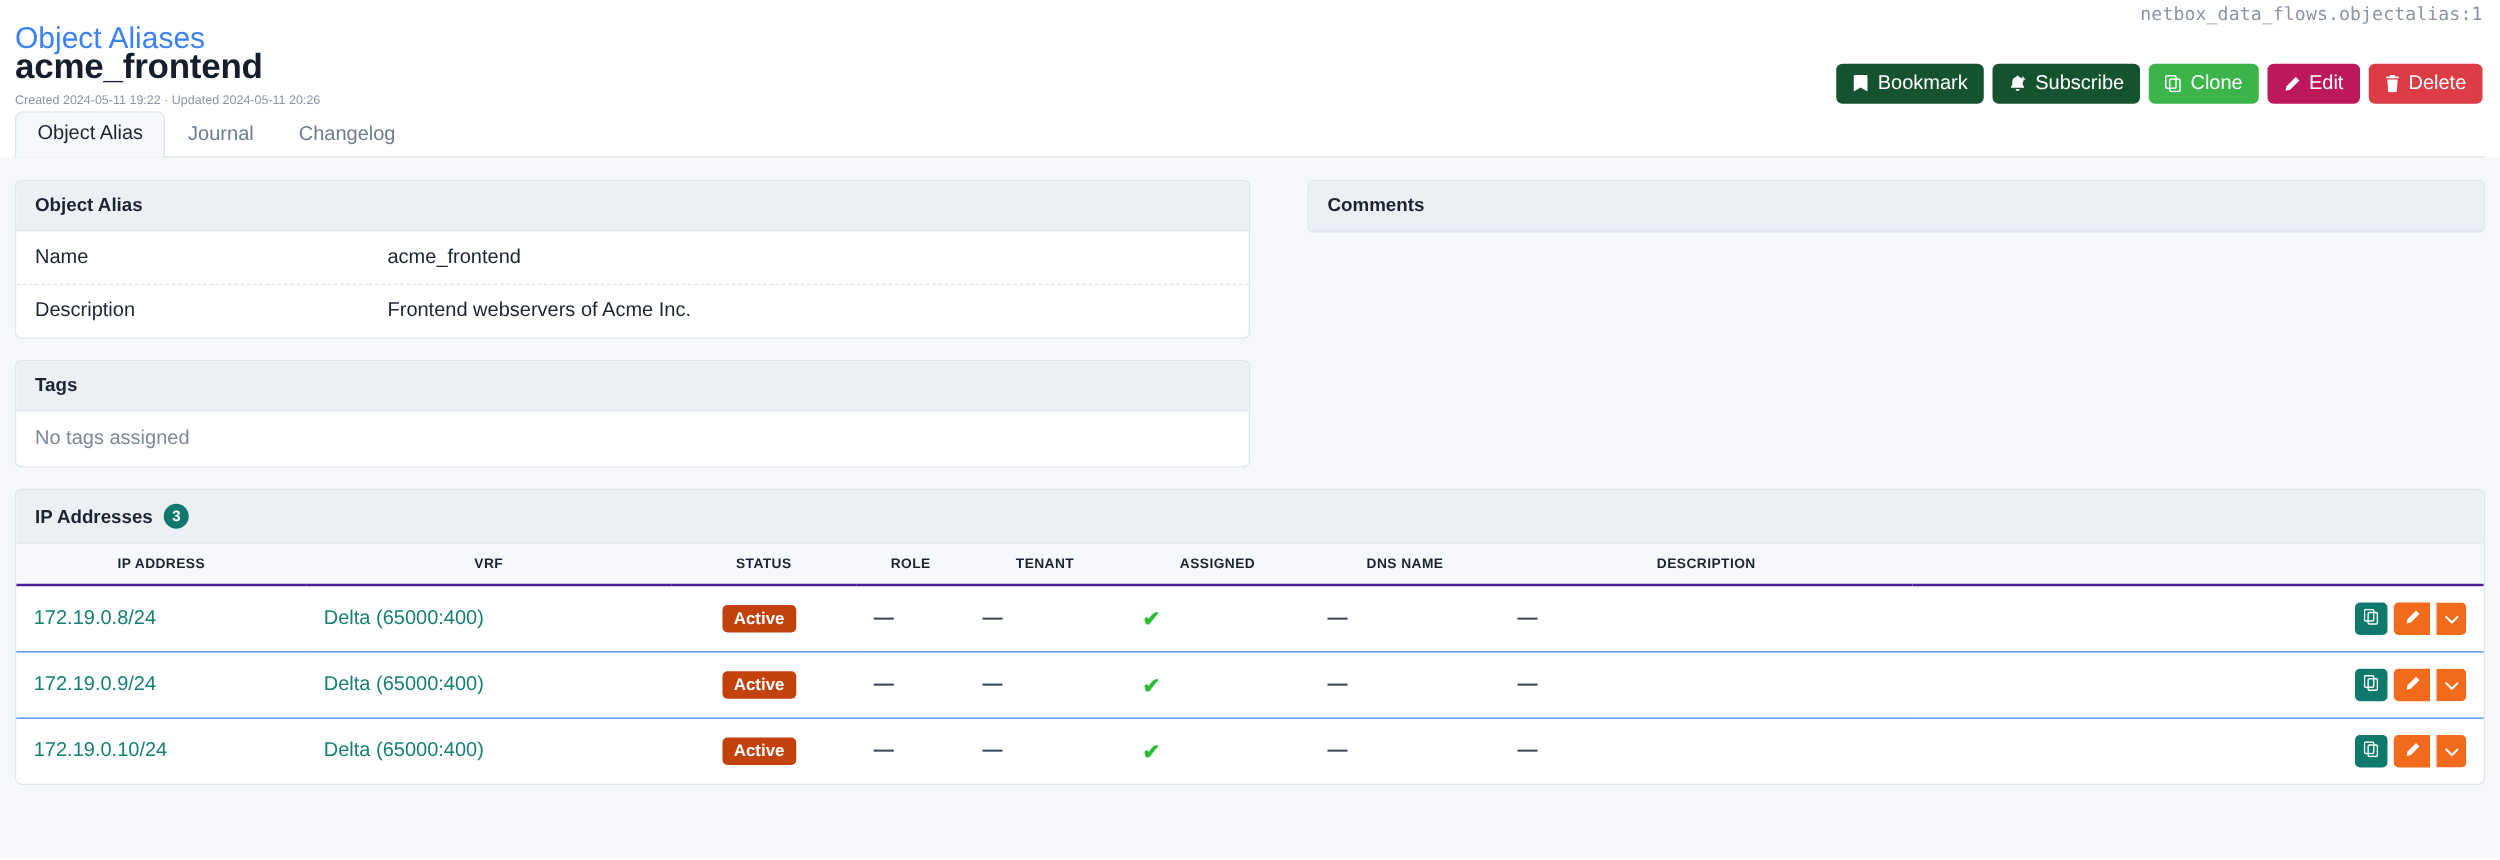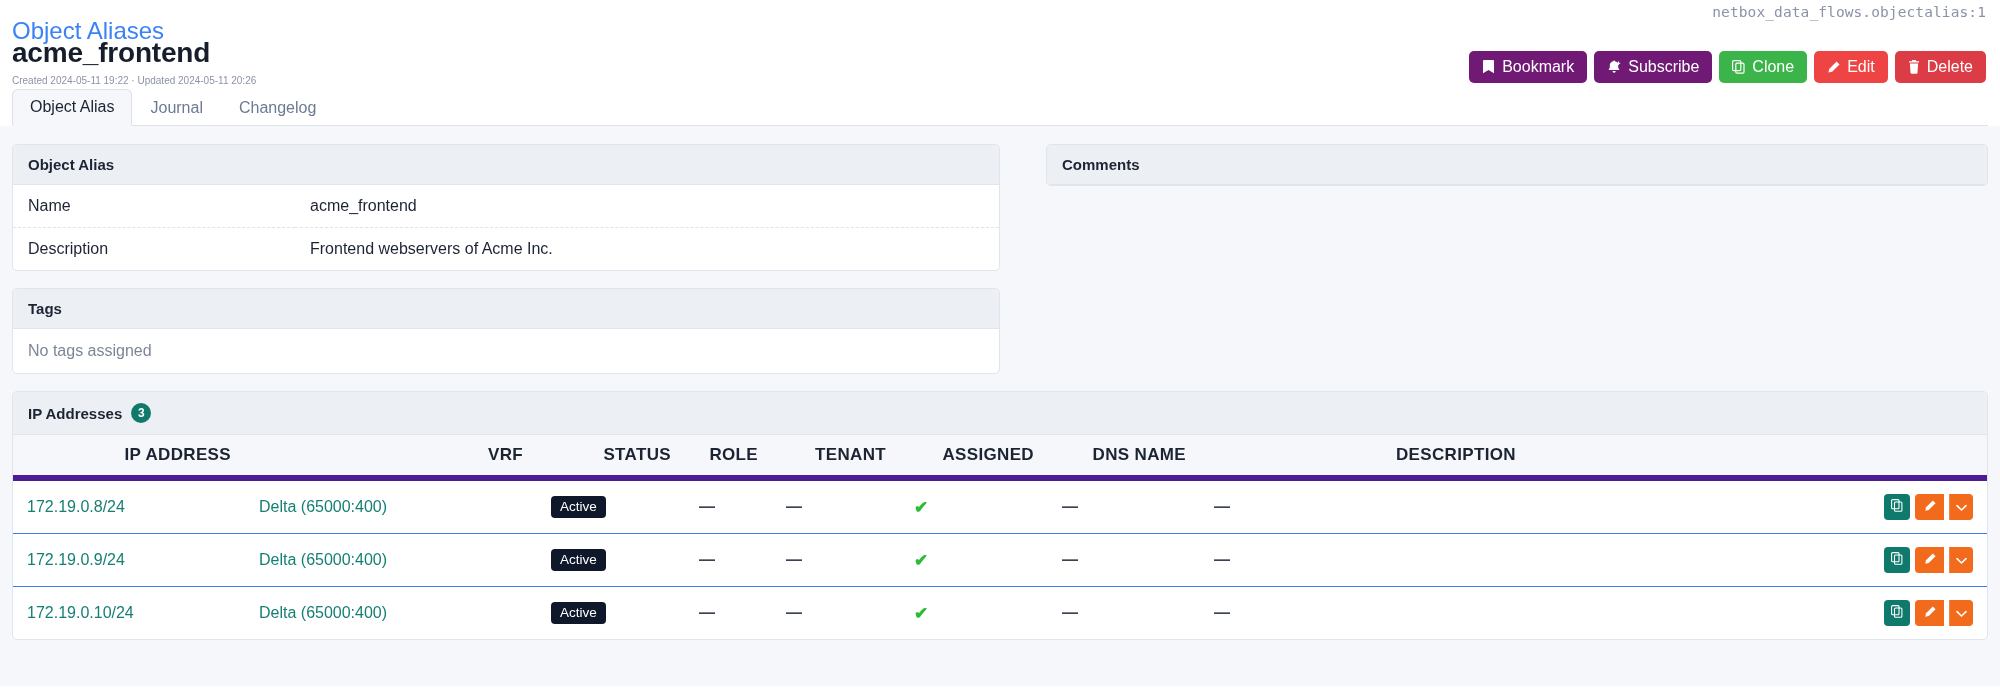--- a/index.html
+++ b/index.html
@@ -82,23 +82,23 @@
     border: none;
     border-radius: 5px;
     color: #ffffff;
     font-family: "Liberation Sans", sans-serif;
     font-size: 16px;
     line-height: 1;
     cursor: pointer;
     white-space: nowrap;
   }
   .btn svg { display: block; }
-  .btn-teal   { background: #701a75; align-items: center; }
+  .btn-teal   { background: #14532d; align-items: center; }
   .btn-green  { background: #3bb54a; justify-content: flex-end; }
-  .btn-orange { background: #ef4444; }
+  .btn-orange { background: #be185d; }
   .btn-red    { background: #dc3c46; justify-content: flex-end; }
 
   
   .tabs {
     position: relative;
     height: 36px;
     margin-top: 6px;
     border-bottom: 1px solid #dde1e8;
     display: flex;
     align-items: flex-end;
@@ -185,24 +185,24 @@
     border-bottom: 1px dashed #dfe3ea;
     vertical-align: top;
   }
   table.kv tr:last-child td { border-bottom: none; }
   td.kv-key { width: 282px; }
 
   
   table.data { width: 100%; border-collapse: collapse; table-layout: fixed; }
   table.data thead th {
     background: #f5f7fa;
-    border-bottom: 6px solid #4c1d95;
+    border-bottom: 2px solid #4c1d95;
     padding: 10px 14px;
-    text-align: right;
-    font-size: 17px;
+    text-align: center;
+    font-size: 11px;
     font-weight: bold;
     letter-spacing: 0.35px;
     color: #1c2433;
     text-transform: uppercase;
     white-space: nowrap;
   }
   table.data tbody td {
     padding: 13px 14px;
     border-bottom: 1px solid #3b82f6;
     font-size: 16px;
@@ -210,25 +210,26 @@
     vertical-align: middle;
   }
   table.data tbody tr:last-child td { border-bottom: none; }
   .cell-link { color: #157f74; text-decoration: none; cursor: pointer; }
   .dash { color: #3a4354; font-weight: bold; }
   .check { color: #2cbb34; font-size: 17px; font-weight: bold; }
   .badge-status {
     display: inline-block;
     padding: 3px 9px 4px 9px;
     border-radius: 4px;
-    background: #0f172a;
+    background: #c2410c;
     color: #ffffff;
     font-size: 13.5px;
-    font-weight: normal;
+    font-weight: bold;
     line-height: 1.15;
+    margin-left: 27px;
   }
   .actions-cell { text-align: right; white-space: nowrap; padding-right: 14px !important; }
   .act-group { display: inline-flex; gap: 5px; align-items: center; }
   .act-btn {
     display: inline-flex;
     align-items: center;
     justify-content: center;
     height: 26px;
     border: none;
     border-radius: 4px;

